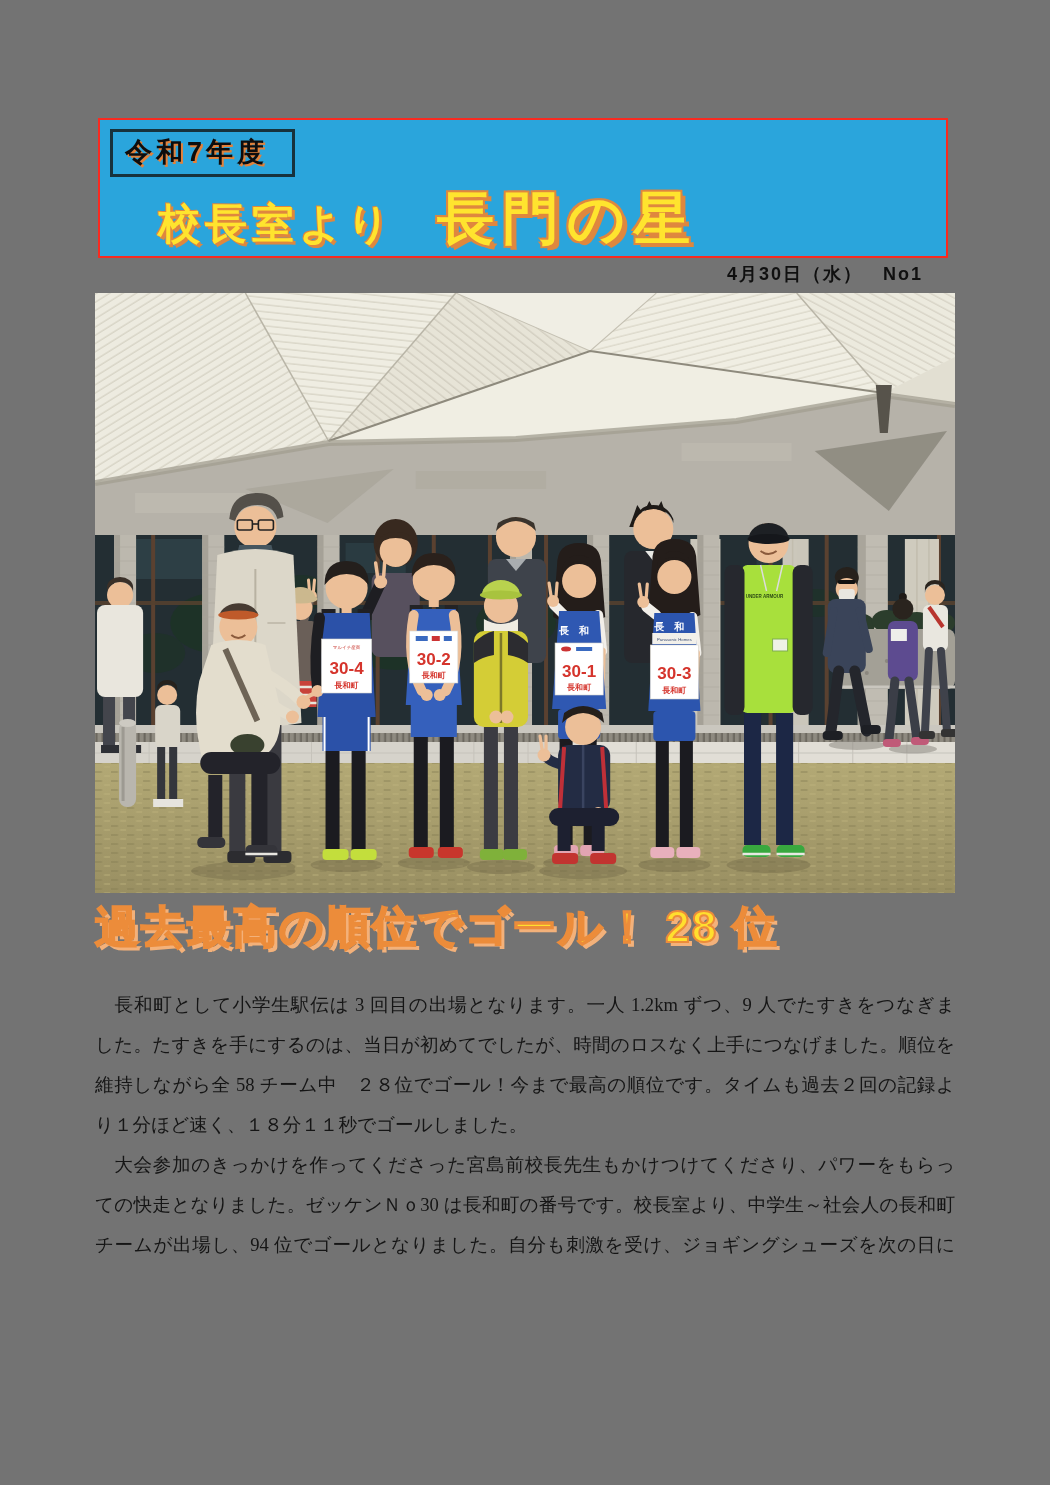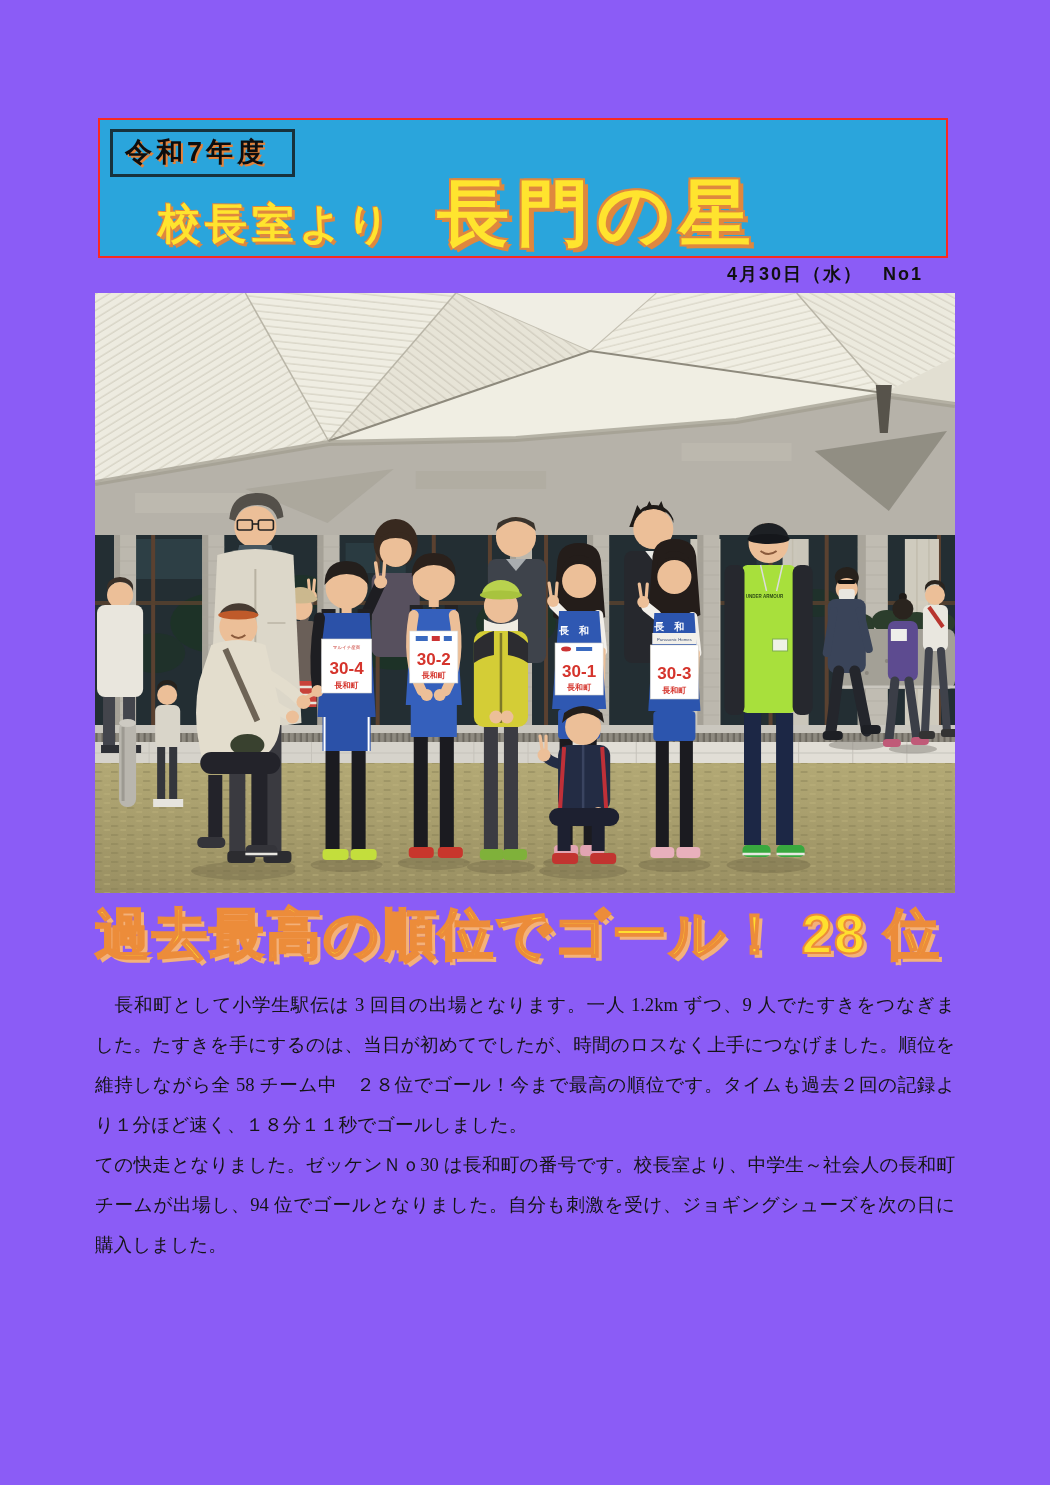--- a/index.html
+++ b/index.html
@@ -1,35 +1,35 @@
 <!DOCTYPE html>
 <html><head>
 <meta charset="utf-8">
 <style>
   html,body{margin:0;padding:0;background:#e9e9e9;}
-  .page{position:relative;width:1050px;height:1485px;margin:0 auto;background:#8b5cf6;overflow:hidden;
+  .page{position:relative;width:1050px;height:1485px;margin:0 auto;background:#737373;overflow:hidden;
         font-family:"Liberation Sans","DejaVu Sans",sans-serif;}
   
   .banner{position:absolute;left:98px;top:118px;width:850px;height:140px;background:#2aa5dc;
           border:2px solid #f92a20;box-sizing:border-box;}
   .year-badge{position:absolute;left:10px;top:9px;border:3px solid #17323c;padding:2px 24px 4px 12px;
           font-size:27px;font-weight:700;color:#0d0d0d;letter-spacing:4px;
           text-shadow:2px 2px 0 #e2813a;}
   .banner-row{position:absolute;left:58px;bottom:4px;display:flex;align-items:baseline;gap:42px;white-space:nowrap;}
   .banner-subtitle{font-size:42px;font-weight:800;color:#ffe42e;letter-spacing:5px;
           text-shadow:3px 3px 0 #df873e,-1px -1px 0 #df873e,1px 1px 0 #df873e;text-align:center;}
-  .banner-title{font-size:72px;font-weight:900;color:#ffe42e;letter-spacing:8px;line-height:.95;
+  .banner-title{font-size:57px;font-weight:900;color:#ffe42e;letter-spacing:8px;line-height:.95;
           text-shadow:5px 4px 0 #df873e,-2px 2px 0 #df873e,2px -2px 0 #df873e,-2px -2px 0 #df873e,2px 2px 0 #df873e;}
   
   .dateline{position:absolute;right:127px;top:262px;font-size:18px;font-weight:600;color:#101010;letter-spacing:2px;}
   
   .photo-wrap{position:absolute;left:95px;top:293px;width:860px;height:600px;overflow:hidden;}
   .photo-wrap svg{display:block;width:100%;height:100%;}
   
-  .headline{position:absolute;left:95px;top:898px;margin:0;font-size:55px;font-weight:900;color:#ffdf2e;
+  .headline{position:absolute;left:95px;top:898px;margin:0;font-size:44px;font-weight:900;color:#ffdf2e;
           letter-spacing:2px;-webkit-text-stroke:2px #ec8c3a;
           text-shadow:4px 4px 0 #f3b17a;white-space:nowrap;text-align:center;}
   
   .body-text{position:absolute;left:95px;top:985px;width:860px;
           font-family:"Liberation Serif","DejaVu Serif",serif;}
   .body-line{font-size:18.6px;line-height:40px;height:40px;color:#151515;
           text-align:justify;text-align-last:justify;overflow:hidden;}
   .body-line.para-end{text-align-last:left;}
   
   .skin{fill:#ecbf98}
@@ -485,18 +485,18 @@
   </svg>
   </div>
 
   <h1 class="headline">過去最高の順位でゴール！ 28 位</h1>
 
   <div class="body-text">
     <div class="body-line">　長和町として小学生駅伝は 3 回目の出場となります。一人 1.2km ずつ、9 人でたすきをつなぎま</div>
     <div class="body-line">した。たすきを手にするのは、当日が初めてでしたが、時間のロスなく上手につなげました。順位を</div>
     <div class="body-line">維持しながら全 58 チーム中　２８位でゴール！今まで最高の順位です。タイムも過去２回の記録よ</div>
     <div class="body-line para-end">り１分ほど速く、１８分１１秒でゴールしました。</div>
+    <div class="body-line">　大会参加のきっかけを作ってくださった宮島前校長先生もかけつけてくださり、パワーをもらっ</div>
     <div class="body-line">ての快走となりました。ゼッケンＮｏ30 は長和町の番号です。校長室より、中学生～社会人の長和町</div>
     <div class="body-line">チームが出場し、94 位でゴールとなりました。自分も刺激を受け、ジョギングシューズを次の日に</div>
-    <div class="body-line para-end">購入しました。</div>
   </div>
 
 </div>
 
 </body></html>

